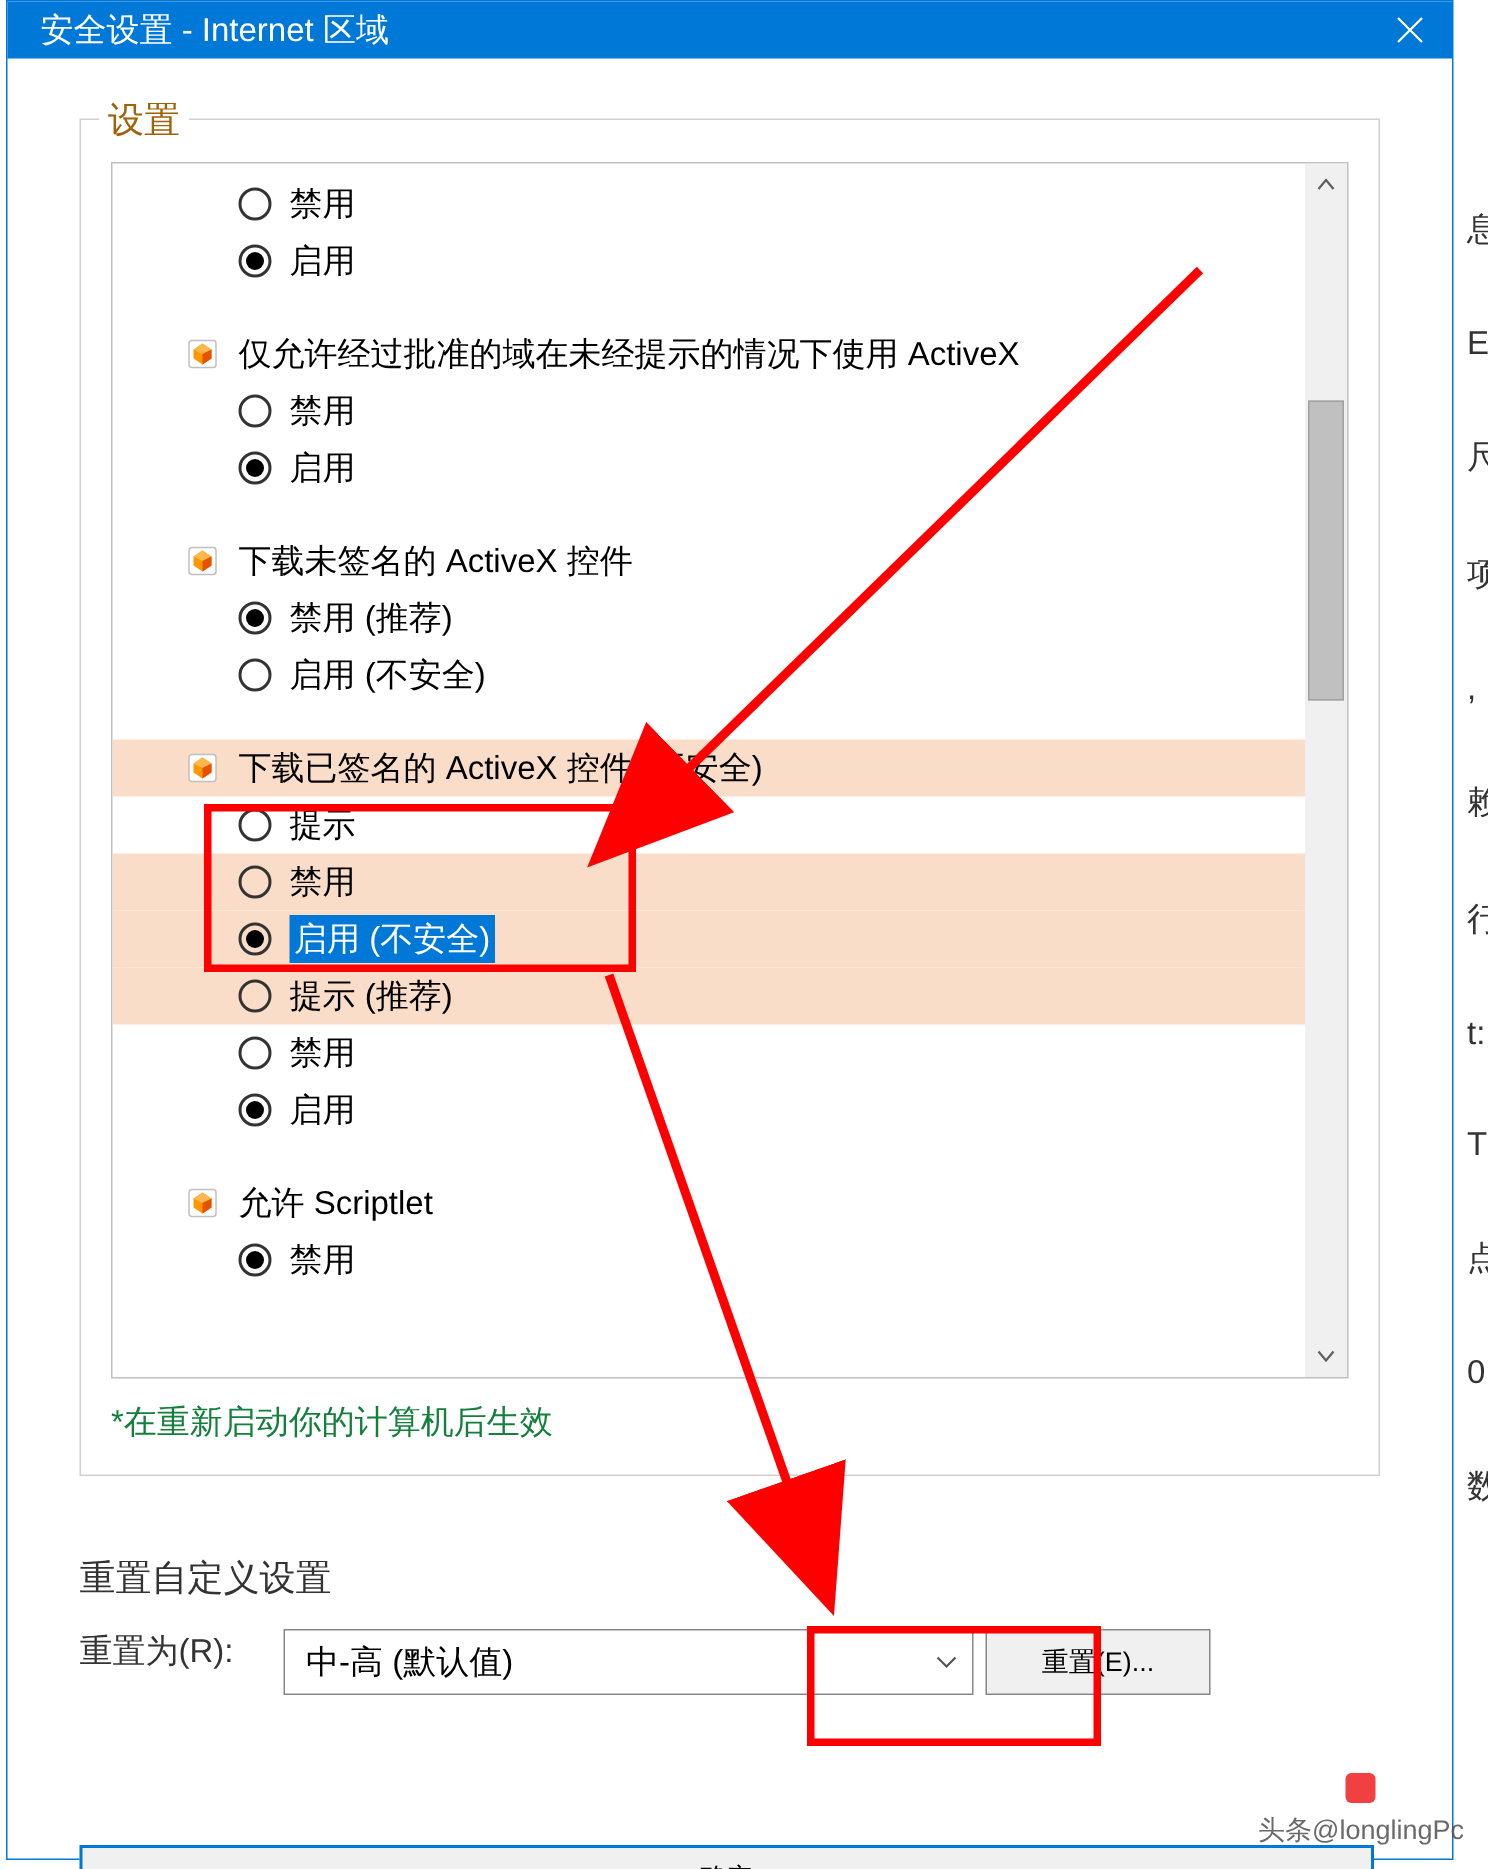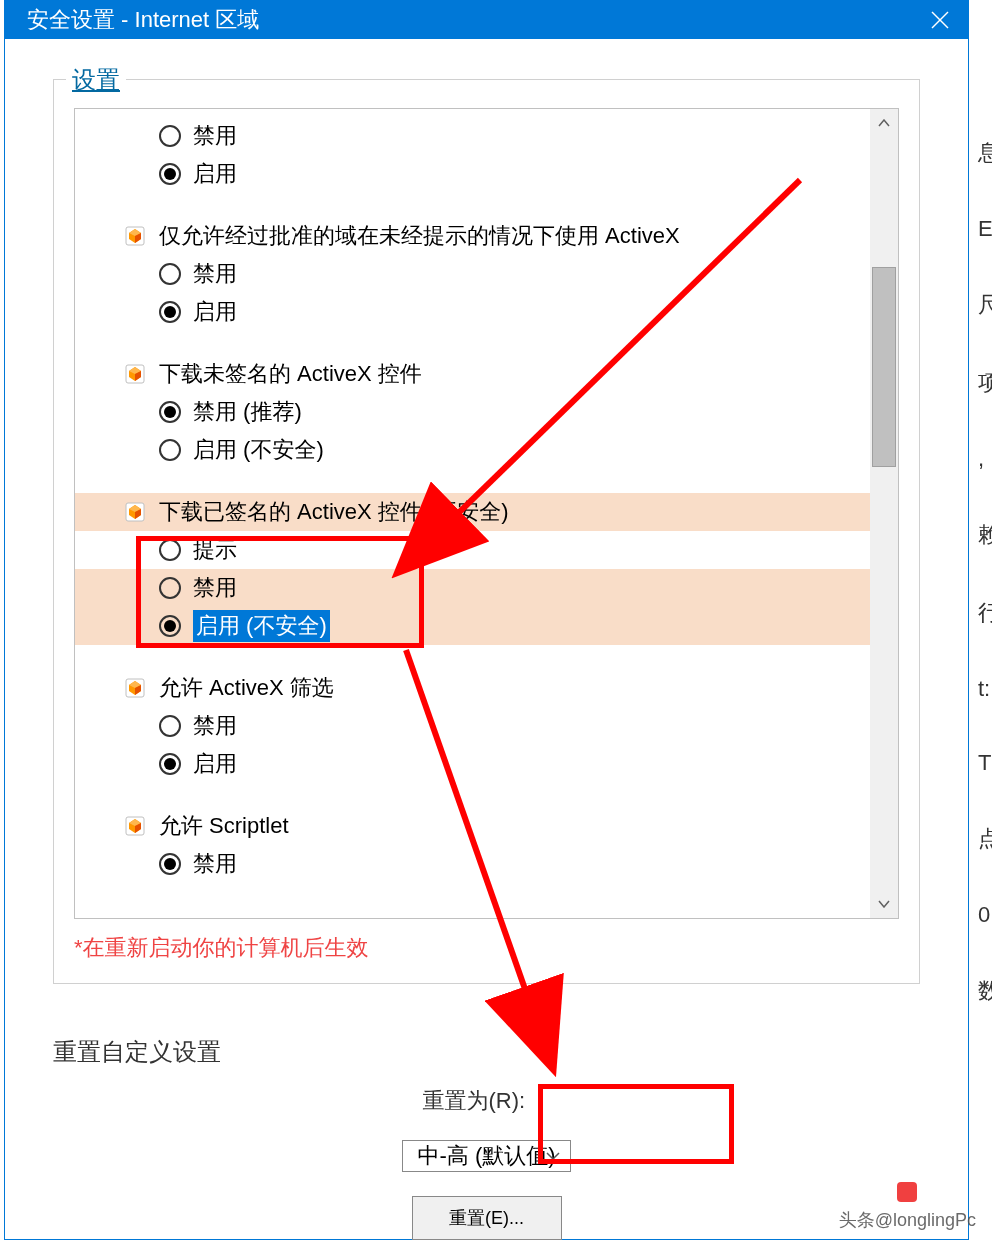--- a/index.html
+++ b/index.html
@@ -5,45 +5,45 @@
 * { box-sizing: border-box; margin: 0; padding: 0; font-family: "Microsoft YaHei", "SimSun", sans-serif; }
 body { background: #fff; width: 992px; height: 1246px; position: relative; overflow: hidden; }
 .dialog { position: absolute; left: 4px; top: 0; width: 965px; height: 1240px; border: 1px solid #0078d7; background: #fff; }
 .titlebar { background: #0078d7; color: #fff; height: 38px; display: flex; align-items: center; padding: 0 0 0 22px; font-size: 22px; }
 .titlebar-title { flex: 1; }
 .close-btn { width: 56px; height: 54px; display: flex; align-items: center; justify-content: center; color: #fff; font-size: 26px; cursor: pointer; }
 .close-btn svg { width: 20px; height: 20px; }
 .body { padding: 30px 48px 30px 48px; }
 
 .groupbox { position: relative; border: 1px solid #d0d0d0; padding: 28px 20px 20px 20px; margin-top: 10px; }
-.groupbox-label { position: absolute; top: -16px; left: 12px; background: #fff; padding: 0 6px; font-size: 24px; color: #0369a1; text-decoration: underline; }
+.groupbox-label { position: absolute; top: -16px; left: 12px; background: #fff; padding: 0 6px; font-size: 24px; color: #a16207; }
 
 .settings-list { border: 1px solid #c0c0c0; height: 811px; overflow: hidden; position: relative; background: #fff; }
 .settings-inner { padding: 8px 0 8px 0; height: 100%; }
 .scroll-track { position: absolute; right: 0; top: 0; bottom: 0; width: 28px; background: #f0f0f0; }
 .scroll-up, .scroll-down { position: absolute; width: 28px; height: 28px; background: #f0f0f0; display: flex; align-items: center; justify-content: center; color: #606060; font-size: 14px; }
 .scroll-up { top: 0; }
 .scroll-down { bottom: 0; }
 .scroll-thumb { position: absolute; right: 2px; top: 158px; width: 24px; height: 200px; background: #c0c0c0; border: 1px solid #a0a0a0; }
 
 .tree-row { display: flex; align-items: center; height: 38px; padding-left: 48px; font-size: 22px; color: #000; }
 .tree-row.category { padding-left: 48px; margin-top: 24px; }
 .tree-row.option { padding-left: 84px; }
 .tree-row.highlighted { background: #f9ddc8; }
 .activex-icon { width: 24px; height: 24px; margin-right: 12px; display: inline-flex; align-items: center; justify-content: center; }
 .activex-icon svg { width: 22px; height: 22px; }
 .radio { width: 22px; height: 22px; border: 2px solid #333; border-radius: 50%; margin-right: 12px; display: inline-flex; align-items: center; justify-content: center; flex-shrink: 0; }
 .radio.checked::after { content: ''; width: 12px; height: 12px; background: #000; border-radius: 50%; }
 .selected-text { background: #0078d7; color: #fff; padding: 1px 3px; }
 
-.note { font-size: 22px; color: #ef4444; margin-top: 14px; }
+.note { font-size: 22px; color: #15803d; margin-top: 14px; }
 
 .reset-section { margin-top: 52px; }
 .reset-label { font-size: 24px; color: #333; margin-bottom: 18px; }
-.reset-row { display: flex; align-items: center; gap: 24px; flex-direction: column; }
+.reset-row { display: flex; gap: 8px; }
 .reset-to { font-size: 22px; color: #333; width: 128px; }
 .dropdown { flex: 1; height: 44px; border: 1px solid #888; background: #fff; display: flex; align-items: center; padding: 0 14px; font-size: 22px; position: relative; cursor: pointer; max-width: 460px; }
 .dropdown-arrow { position: absolute; right: 10px; font-size: 14px; color: #555; }
 .btn { height: 44px; padding: 0 28px; border: 1px solid #888; background: #f0f0f0; font-size: 18px; cursor: pointer; display: inline-flex; align-items: center; justify-content: center; min-width: 150px; }
 
 .footer { display: flex; justify-content: flex-end; gap: 28px; margin-top: 100px; padding-right: 4px; flex-direction: column; }
 .btn.primary { border: 2px solid #0078d7; }
 
 
 .anno-box1 { position: absolute; border: 5px solid #ff0000; left: 136px; top: 536px; width: 288px; height: 112px; pointer-events: none; }
@@ -138,30 +138,23 @@
               <span>提示</span>
             </div>
             <div class="tree-row option highlighted">
               <span class="radio"></span>
               <span>禁用</span>
             </div>
             <div class="tree-row option highlighted">
               <span class="radio checked"></span>
               <span class="selected-text">启用 (不安全)</span>
             </div>
-            <div class="tree-row category">
-              <span class="activex-icon">
-                <svg viewBox="0 0 22 22">
-                  <rect x="2" y="2" width="18" height="18" rx="2" fill="#fff" stroke="#c0c0c0"></rect>
-                  <polygon points="11,4 17,8 17,14 11,18 5,14 5,8" fill="#ff9800"></polygon>
-                  <polygon points="11,4 17,8 11,11 5,8" fill="#ffb74d"></polygon>
-                  <polygon points="11,11 17,8 17,14 11,18" fill="#e65100"></polygon>
-                </svg>
-              </span>
-              <span>允许 ActiveX 筛选</span>
+            <div class="tree-row option highlighted">
+              <span class="radio"></span>
+              <span>提示 (推荐)</span>
             </div>
             <div class="tree-row option">
               <span class="radio"></span>
               <span>禁用</span>
             </div>
             <div class="tree-row option">
               <span class="radio checked"></span>
               <span>启用</span>
             </div>
             <div class="tree-row category">

